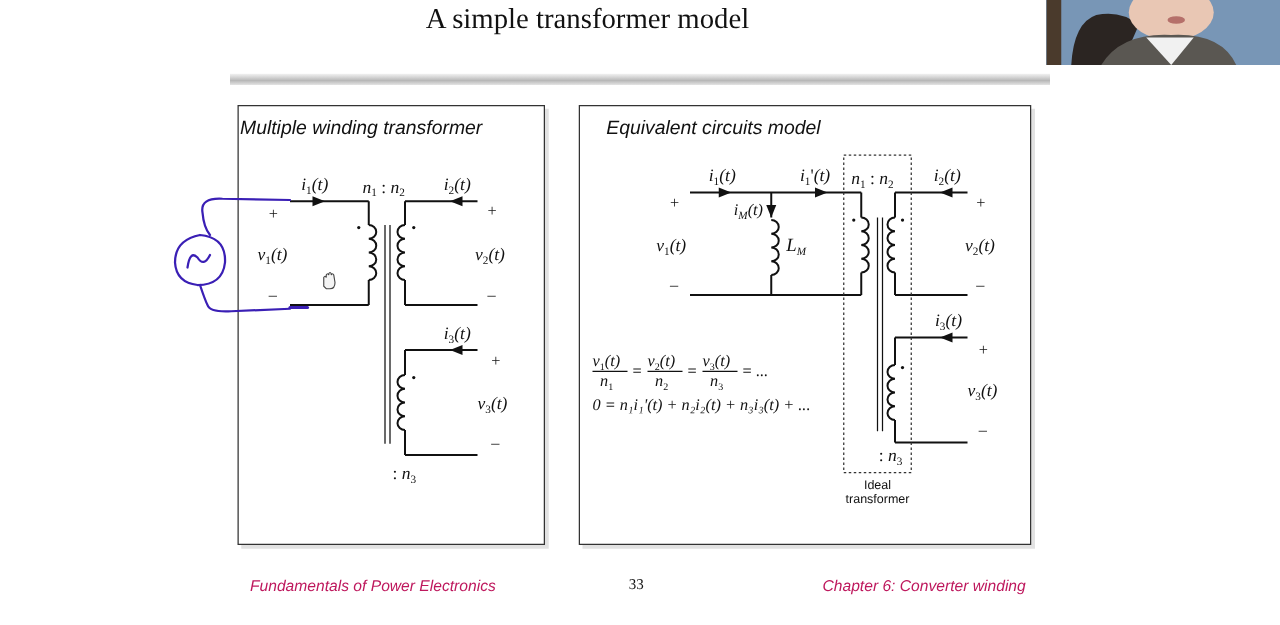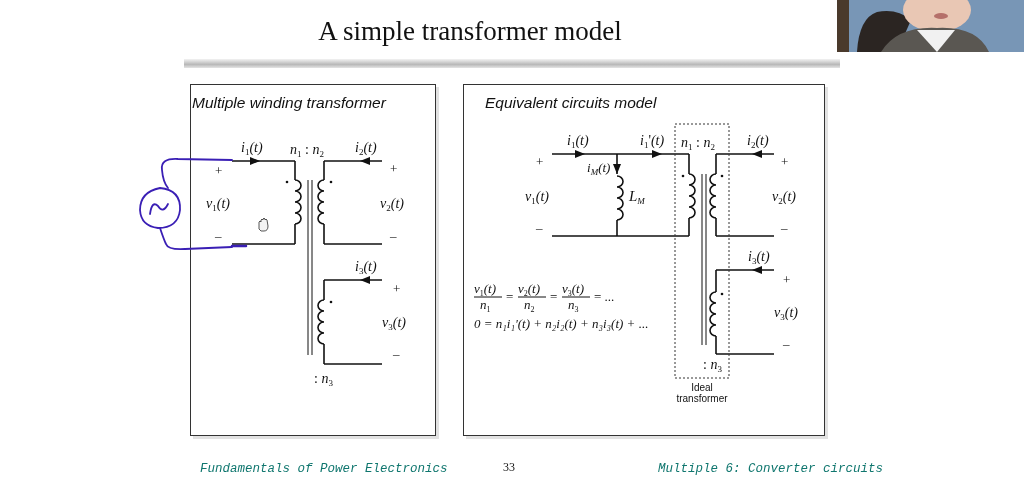--- a/index.html
+++ b/index.html
@@ -1,25 +1,25 @@
 <!DOCTYPE html>
 <html><head>
 <meta charset="utf-8">
 <style>
   html,body{margin:0;padding:0;}
   body{width:1024px;height:500px;background:#ffffff;position:relative;overflow:hidden;font-family:"Liberation Serif",serif;}
-  .slide-title{position:absolute;left:0;width:940px;top:2px;text-align:center;font-size:27px;color:#111;font-family:"Liberation Serif",serif;margin-top:14px;}
+  .slide-title{position:absolute;left:0;width:940px;top:2px;text-align:center;font-size:23px;color:#111;font-family:"Liberation Serif",serif;}
   .rule{position:absolute;left:184px;top:59px;width:656px;height:9px;background:linear-gradient(#f2f2f2,#d6d6d6 30%,#b8b8b8 60%,#e4e4e4);}
   .webcam{position:absolute;left:837px;top:0;width:187px;height:52px;overflow:hidden;background:#6e8fae;}
   .panel{position:absolute;background:#fff;border:1px solid #333;box-shadow:3px 3px 0 #e2e2e2;}
   .panel-title{position:absolute;font-family:"Liberation Sans",sans-serif;font-style:italic;font-size:15.5px;color:#111;}
   svg text{font-family:"Liberation Serif",serif;font-style:italic;fill:#111;}
   svg .up{font-style:normal;}
   svg .sans{font-family:"Liberation Sans",sans-serif;font-style:normal;}
-  .footer{position:absolute;top:462px;font-size:12.5px;font-style:italic;color:#0f766e;font-family:Liberation Mono, monospace;}
+  .footer{position:absolute;top:462px;font-size:12.5px;font-style:italic;color:#be185d;font-family:Liberation Sans, sans-serif;}
   .pagenum{position:absolute;top:460px;left:503px;font-size:12px;color:#111;}
   #diagram{position:absolute;left:0;top:0;}
 </style>
 </head>
 <body>
 
 <div class="slide-title">A simple transformer model</div>
 <div class="rule"></div>
 
 <div class="webcam">
@@ -178,13 +178,13 @@
     <text x="562" y="293" font-size="13"><tspan>v</tspan><tspan font-size="8" dy="3" class="up">3</tspan><tspan dy="-3">(t)</tspan></text>
     <line x1="562" y1="297" x2="590" y2="297" stroke="#111" stroke-width="1"></line>
     <text x="568" y="309" font-size="13"><tspan>n</tspan><tspan font-size="8" dy="3" class="up">3</tspan></text>
     <text x="594" y="301" font-size="13" class="up">= ...</text>
   </g>
   <text x="474" y="328" font-size="13">0 = n₁i₁'(t) + n₂i₂(t) + n₃i₃(t) + ...</text>
 </svg>
 
 <div class="footer" style="left:200px;">Fundamentals of Power Electronics</div>
 <div class="pagenum">33</div>
-<div class="footer" style="left:658px;">Multiple 6: Converter circuits</div>
+<div class="footer" style="left:658px;">Chapter 6: Converter winding</div>
 
 </body></html>

